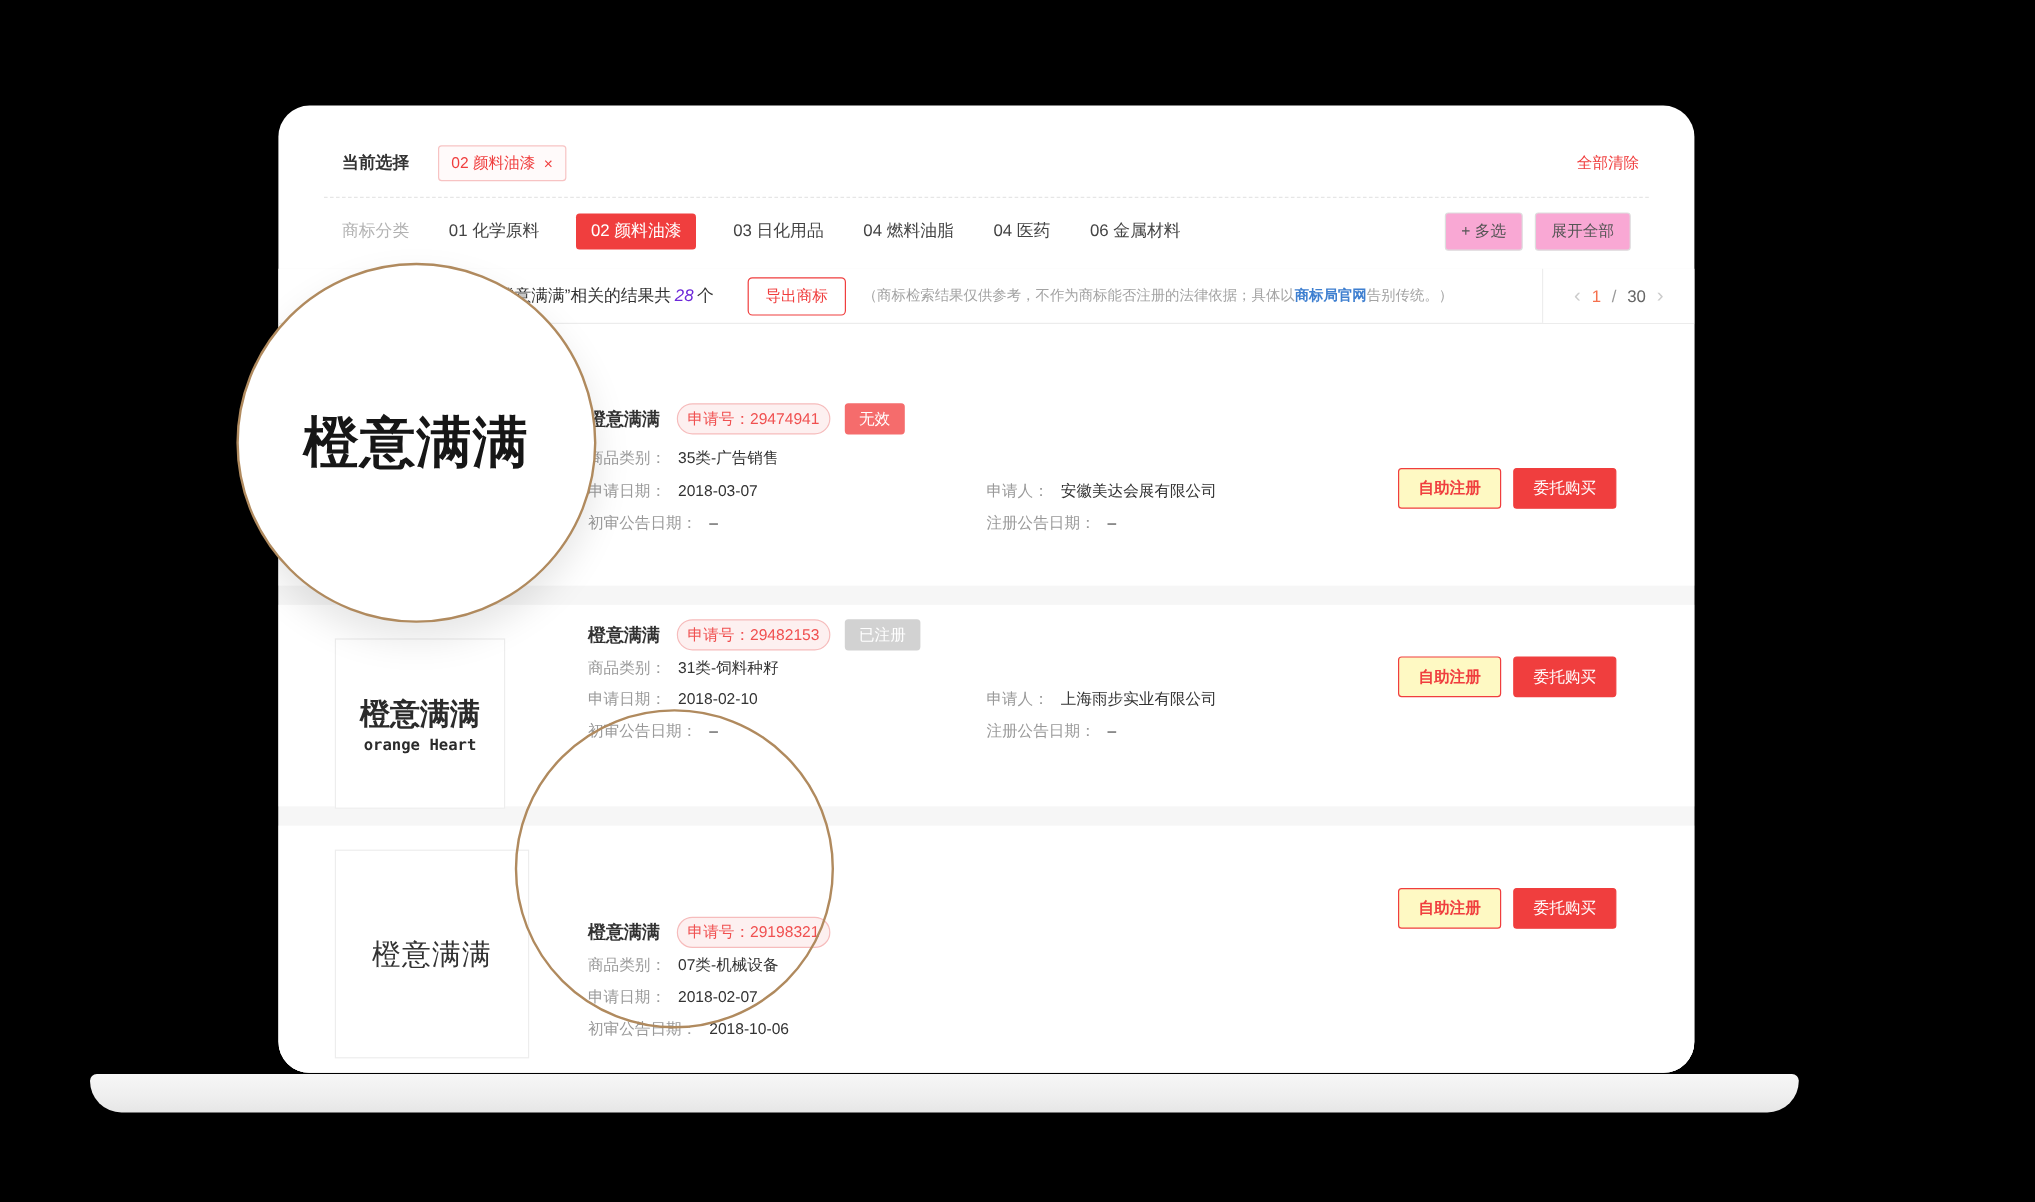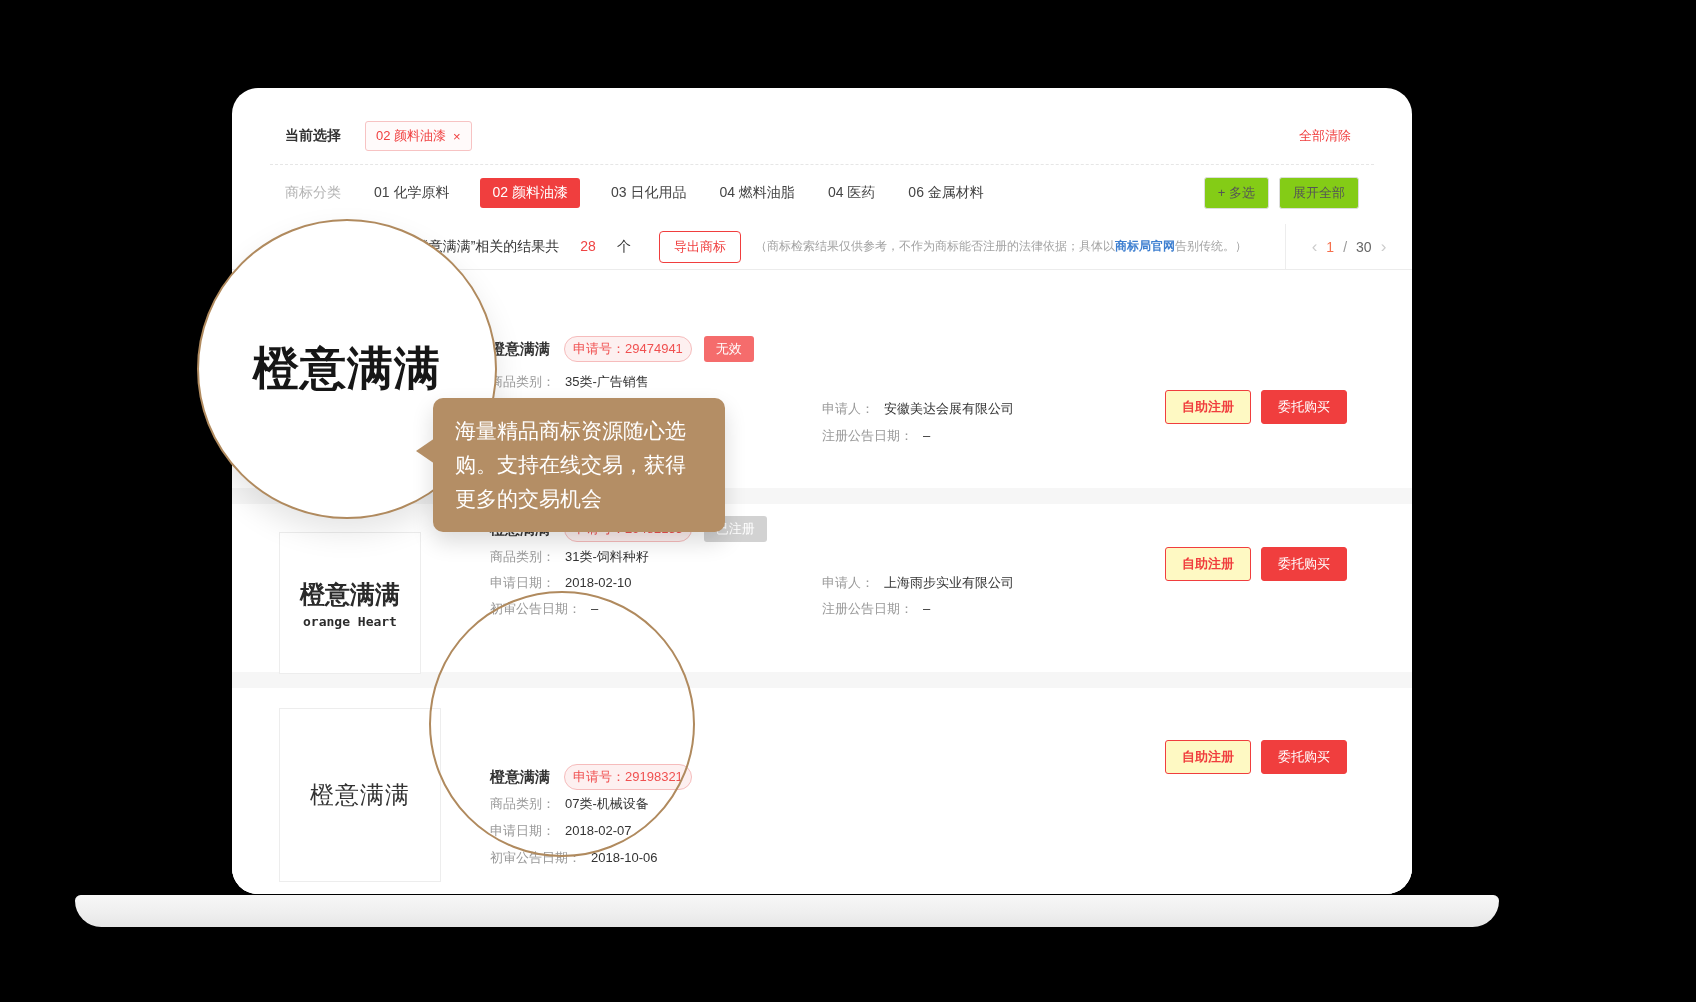--- a/index.html
+++ b/index.html
@@ -7,41 +7,41 @@
          font-family:"Liberation Sans","DejaVu Sans",sans-serif;-webkit-font-smoothing:antialiased;}
 
   
   .window{position:absolute;left:232px;top:88px;width:1180px;height:806px;background:#fff;
           border-radius:26px;overflow:hidden;}
   .base{position:absolute;left:75px;top:895px;width:1424px;height:32px;
         background:linear-gradient(180deg,#f7f7f7 0%,#efefef 55%,#e6e6e6 100%);
         border-radius:10px 10px 46px 46px;}
 
   
-  .sel-row{position:absolute;left:53px;right:61px;top:33px;height:30px;display:flex;align-items:center;}
+  .sel-row{position:absolute;left:53px;right:46px;top:33px;height:30px;display:flex;align-items:center;}
   .sel-label{font-size:14px;font-weight:bold;color:#333;}
   .sel-tag{margin-left:24px;display:inline-flex;align-items:center;padding:5px 10px;border:1px solid #f7c3c3;
            background:#fffafa;border-radius:3px;font-size:13px;color:#f03e3e;cursor:default;}
   .sel-tag .x{margin-left:7px;font-size:13px;}
   .clear-all{margin-left:auto;font-size:13px;color:#f03e3e;cursor:pointer;}
   .dash{position:absolute;left:38px;right:38px;top:76px;border-top:1px dashed #e6e6e6;}
   .cat-row{position:absolute;left:53px;right:53px;top:90px;height:30px;display:flex;align-items:center;gap:33px;}
   .cat-label{font-size:14px;color:#b3b3b3;}
   .cat-item{font-size:14px;color:#444;cursor:pointer;white-space:nowrap;}
   .cat-item.selected{background:#f03e3e;color:#fff;padding:6px 12px;border-radius:3px;margin:-6px -2px;}
   .cat-actions{margin-left:auto;display:flex;gap:10px;}
-  .ghost-btn{font-size:13px;color:#555;border:1px solid #ddd;background:#84cc16;border-radius:3px;
+  .ghost-btn{font-size:13px;color:#555;border:1px solid #ddd;background:#f9a8d4;border-radius:3px;
              padding:6px 13px;white-space:nowrap;cursor:pointer;}
 
   
   .sec-results{position:absolute;left:0;right:0;top:136px;bottom:0;background:#f6f6f6;}
   .res-header{position:absolute;left:0;right:0;top:0;height:46px;background:#fff;border-bottom:1px solid #ececec;
               display:flex;align-items:center;padding-left:108px;box-sizing:border-box;}
   .res-text{font-size:14px;color:#333;white-space:nowrap;}
-  .res-count{color:#ef4444;margin:0 21px;}
+  .res-count{color:#6d28d9;margin:0 3px;font-style:italic;}
   .export-btn{margin-left:28px;font-size:13px;color:#f03e3e;border:1px solid #f03e3e;background:#fff;
               border-radius:4px;padding:6px 14px;white-space:nowrap;cursor:pointer;}
   .disclaimer{margin-left:14px;font-size:12px;color:#a3a3a3;white-space:nowrap;}
   .disclaimer .lnk{color:#3e7fd0;font-weight:bold;cursor:pointer;}
   .pager{position:absolute;right:0;top:0;bottom:0;width:126px;border-left:1px solid #ededed;background:#fff;
          display:flex;align-items:center;justify-content:center;gap:9px;font-size:14px;}
   .pager .chev{color:#ccc;font-size:17px;cursor:pointer;}
   .pager .cur{color:#f5704d;}
   .pager .sep{color:#999;}
   .pager .tot{color:#666;}
@@ -276,18 +276,14 @@
       </div>
 
     </div>
   </div>
 
   <div class="circle circle1">
     <span class="big">橙意满满</span>
   </div>
   <div class="circle circle2"></div>
 
-  <div class="tooltip tooltip1">
-    <span class="arrow"></span>
-    <span>海量精品商标资源随心选购。支持在线交易，获得更多的交易机会</span>
-  </div>
 
 </div>
 
 </body></html>

